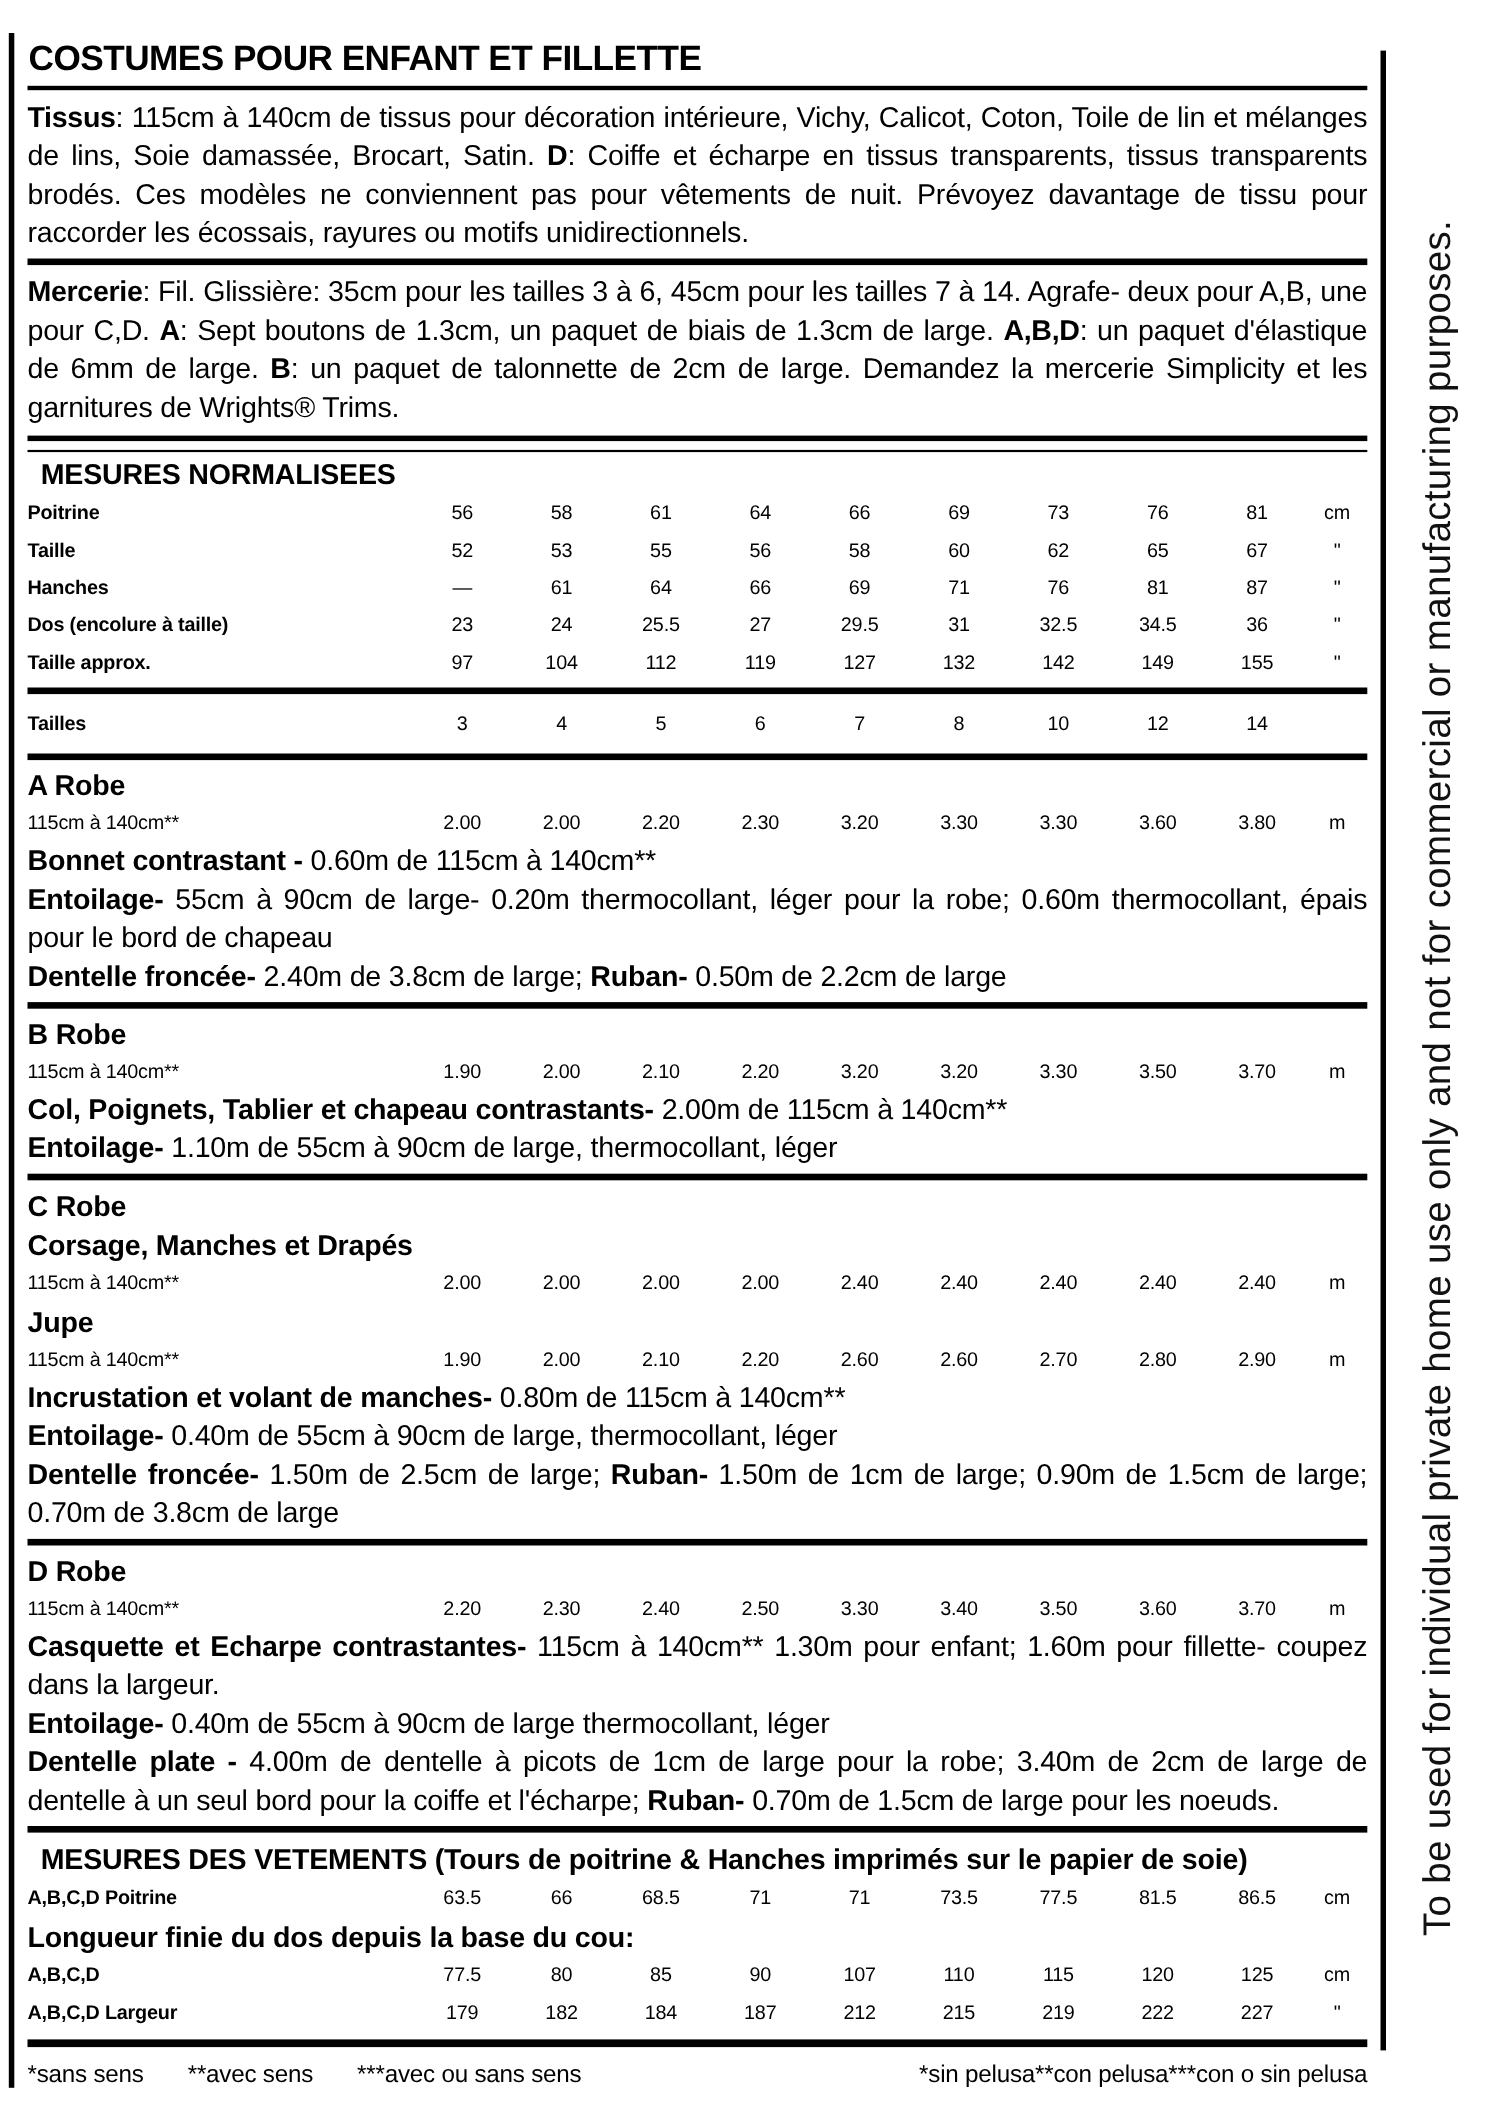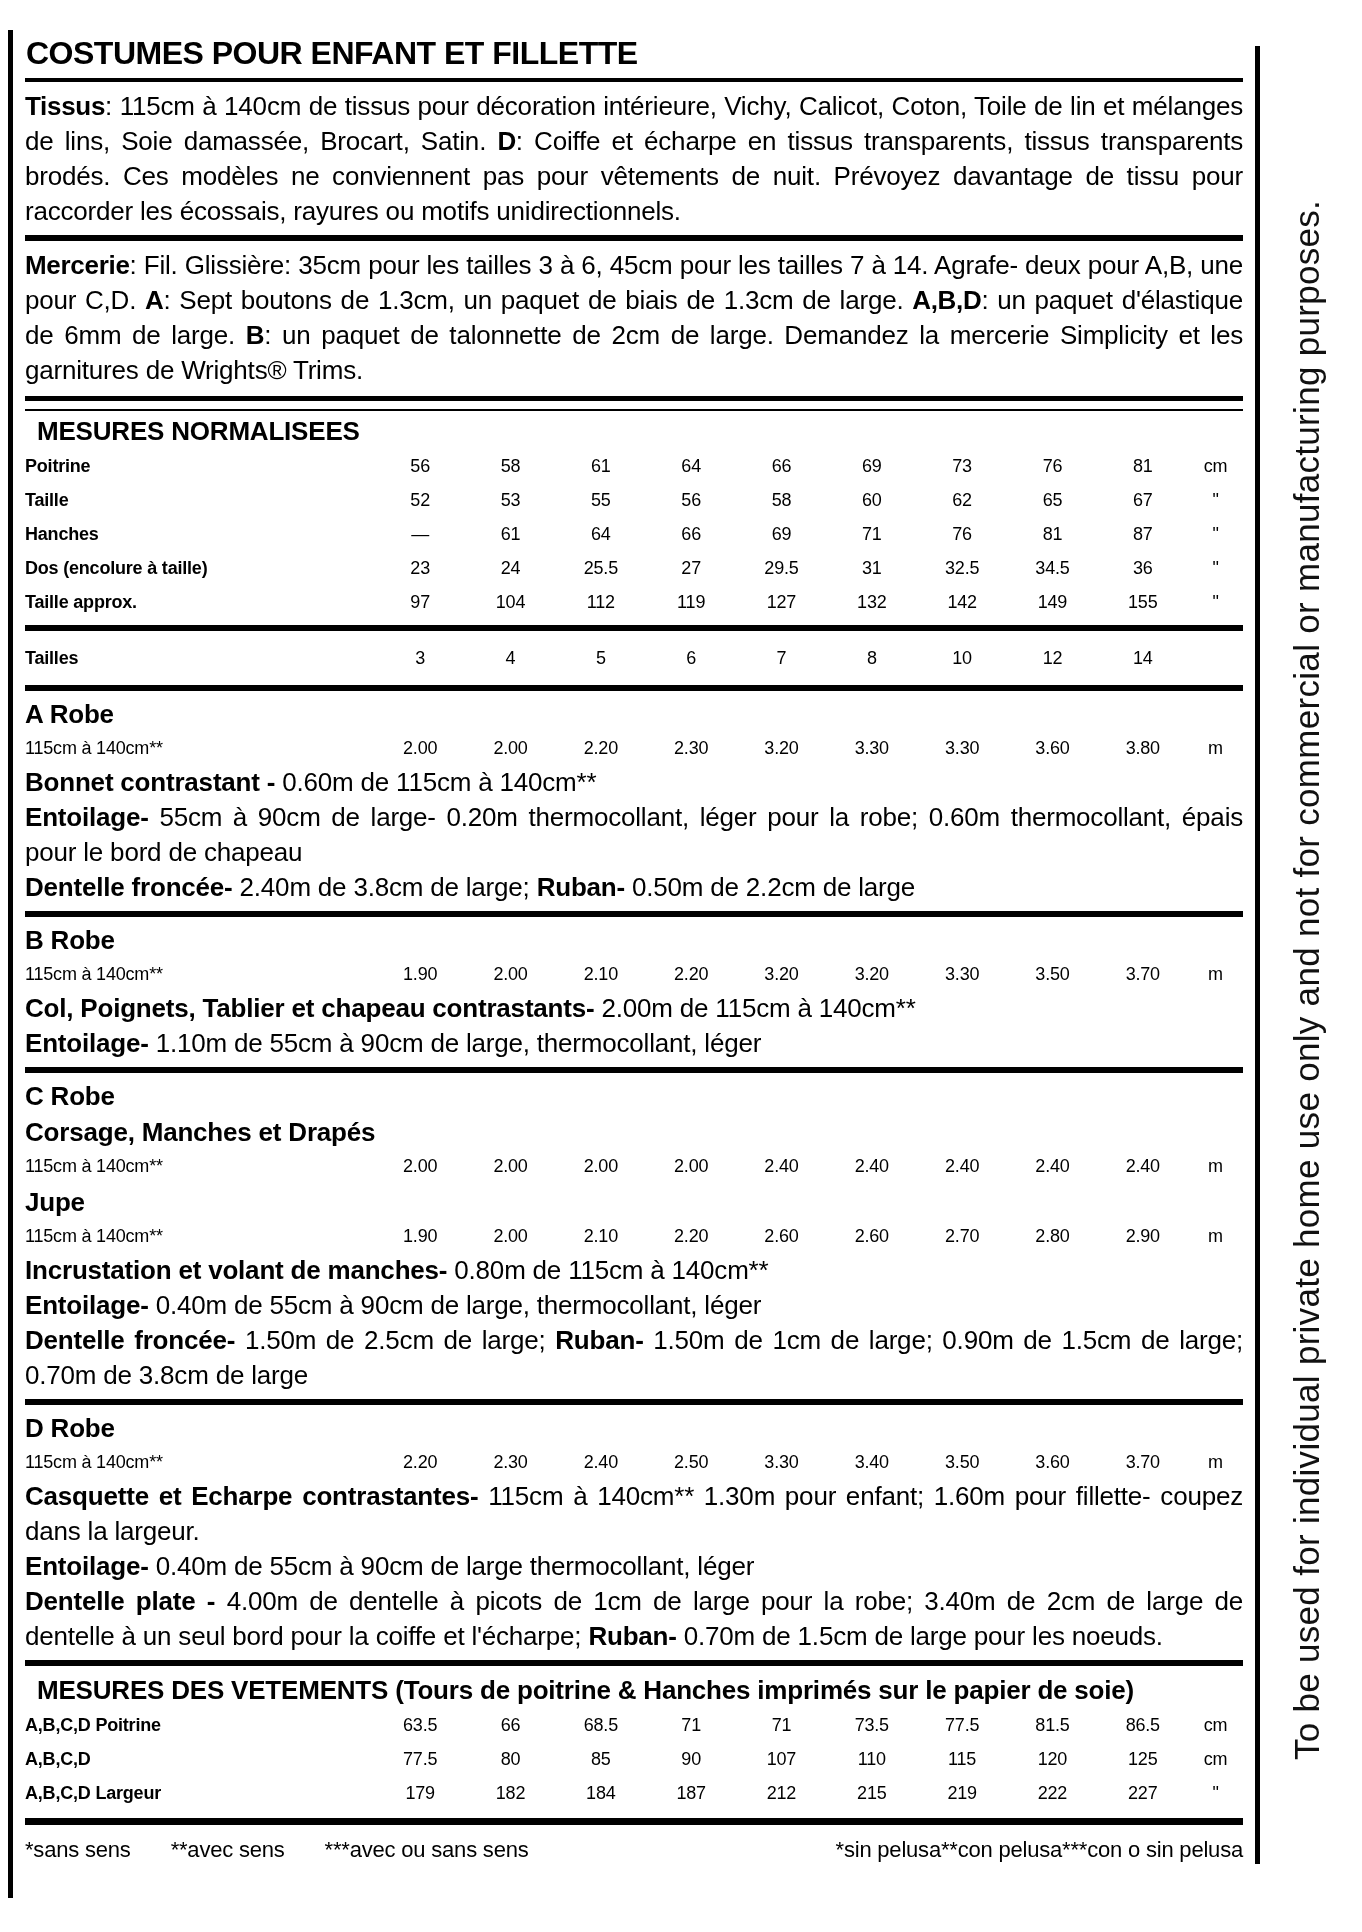--- a/index.html
+++ b/index.html
@@ -277,20 +277,21 @@
             <span class="tcell">68.5</span>
             <span class="tcell">71</span>
             <span class="tcell">71</span>
             <span class="tcell">73.5</span>
             <span class="tcell">77.5</span>
             <span class="tcell">81.5</span>
             <span class="tcell">86.5</span>
           </span>
         <span class="tunit">cm</span>
       </div>
+      <div class="shead">Longueur finie du dos depuis la base du cou:</div>
       <div class="trow">
         <span class="tlabel bold">A,B,C,D</span>
         <span class="tcells">
             <span class="tcell">77.5</span>
             <span class="tcell">80</span>
             <span class="tcell">85</span>
             <span class="tcell">90</span>
             <span class="tcell">107</span>
             <span class="tcell">110</span>
             <span class="tcell">115</span>

